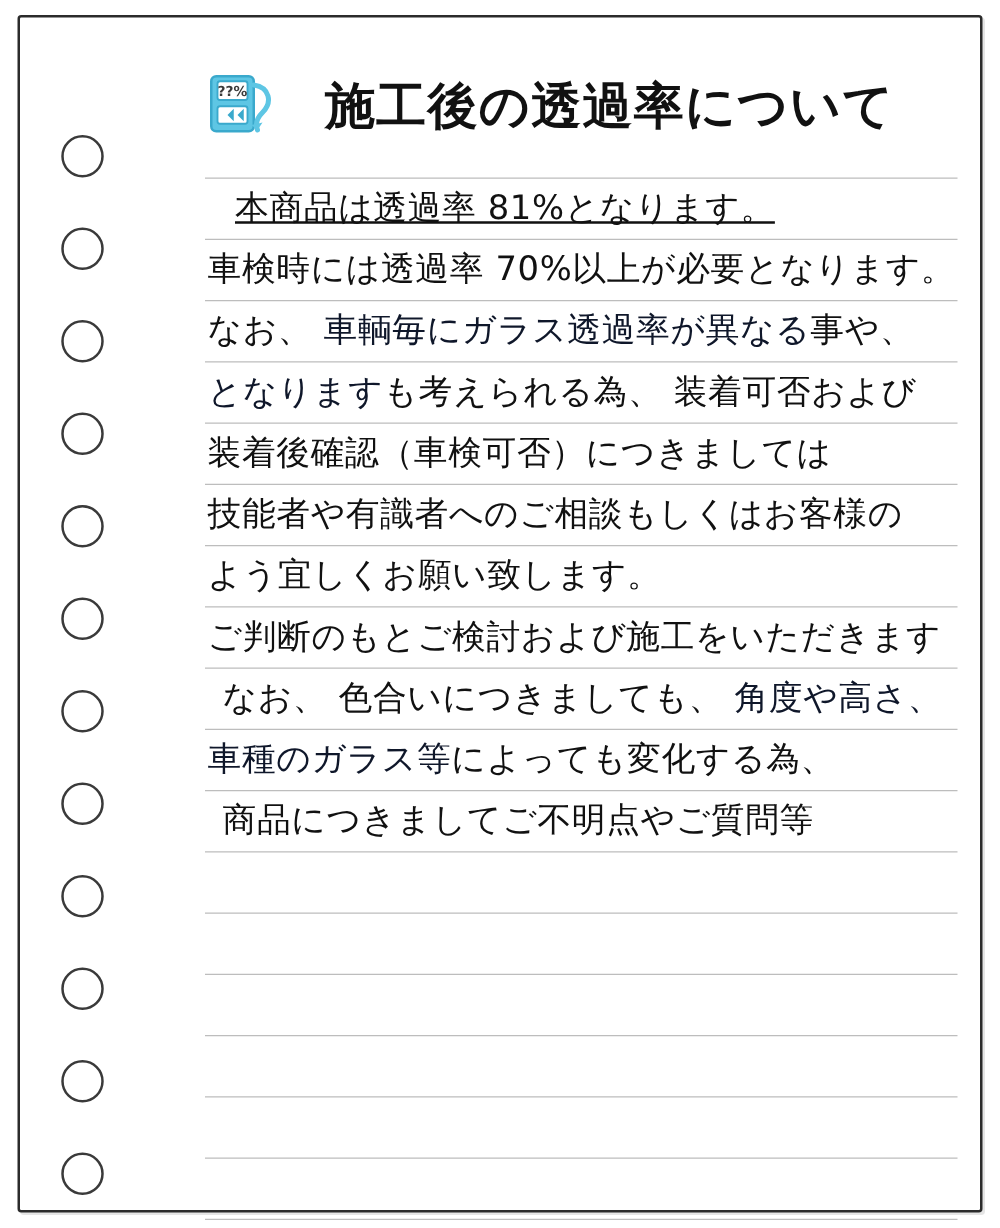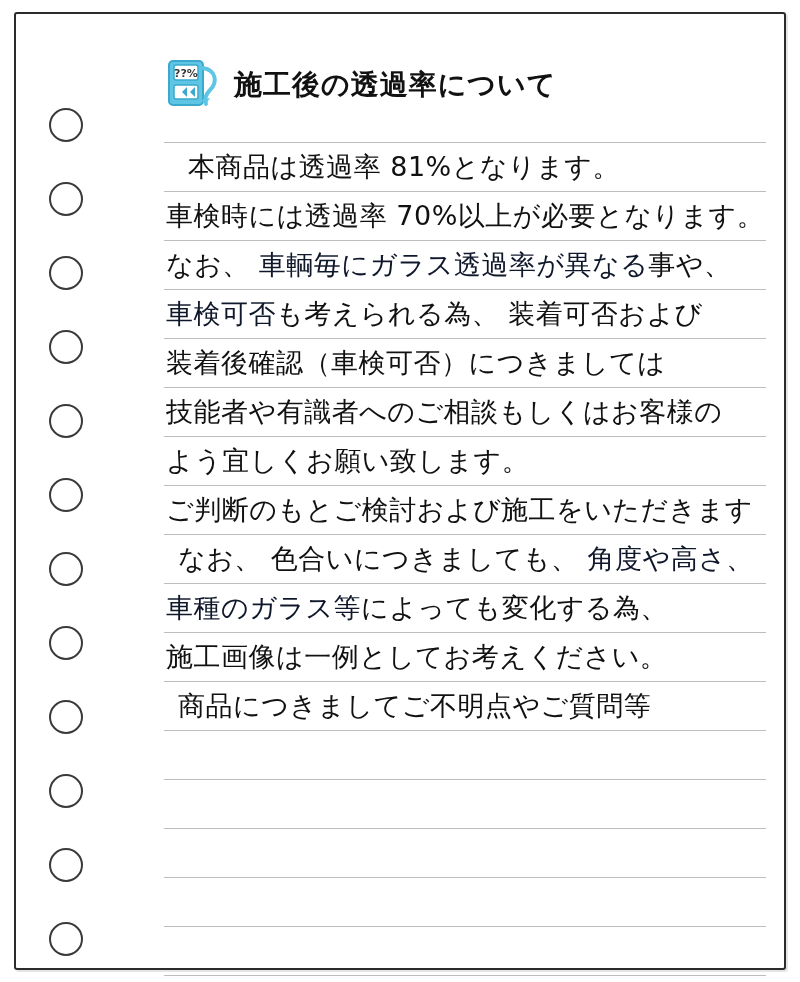--- a/index.html
+++ b/index.html
@@ -88,43 +88,44 @@
     align-items: center;
     gap: 8px;
   }
   .title-icon {
     width: 60px;
     height: 58px;
     position: relative;
     flex: none;
   }
   .title-text {
-    font-size: 28px;
+    font-size: 40px;
     font-weight: bold;
     letter-spacing: 1px;
     color: #111111;
     white-space: nowrap;
     line-height: 1;
+    margin-left: 26px;
   }
 
   .lines-text {
     position: absolute;
     left: 24px;
     top: 128px;
     right: 14px;
   }
   .tline {
     height: 49px;
     line-height: 49px;
     font-size: 27px;
     color: #111111;
     white-space: nowrap;
     letter-spacing: 0.5px;
   }
-  .tline.indent1 { padding-left: 22px; }
+  .tline.indent1 { padding-left: 22px; text-decoration: underline; }
   .tline.indent2 { padding-left: 12px; }
   .pink { color: #0f172a; }
 </style>
 </head>
 <body>
 
 <div class="page">
   <div class="sheet">
 
     <div class="holes">
@@ -179,26 +180,25 @@
             <path d="M40 48 l-5 -4 l9 -2 z" fill="#5ec6e4"></path>
           </svg>
         </div>
         <div class="title-text">施工後の透過率について</div>
       </div>
 
       <div class="lines-text">
           <div class="tline indent1"><span>本商品は透過率 81%となります。</span></div>
           <div class="tline"><span>車検時には透過率 70%以上が必要となります。</span></div>
           <div class="tline"><span>なお、 </span><span class="pink">車輌毎にガラス透過率が異なる</span><span>事や、</span></div>
-          <div class="tline"><span class="pink">車検可否</span><span>も考えられる為、 装着可否および</span></div>
+          <div class="tline"><span class="pink">となります</span><span>も考えられる為、 装着可否および</span></div>
           <div class="tline"><span>装着後確認（車検可否）につきましては</span></div>
           <div class="tline"><span>技能者や有識者へのご相談もしくはお客様の</span></div>
           <div class="tline"><span>よう宜しくお願い致します。</span></div>
           <div class="tline"><span>ご判断のもとご検討および施工をいただきます</span></div>
           <div class="tline indent2"><span>なお、 色合いにつきましても、 </span><span class="pink">角度や高さ、</span></div>
           <div class="tline"><span class="pink">車種のガラス等</span><span>によっても変化する為、</span></div>
-          <div class="tline"><span>施工画像は一例としてお考えください。</span></div>
           <div class="tline indent2"><span>商品につきましてご不明点やご質問等</span></div>
         </div>
 
     </div>
   </div>
 </div>
 
 </body></html>

